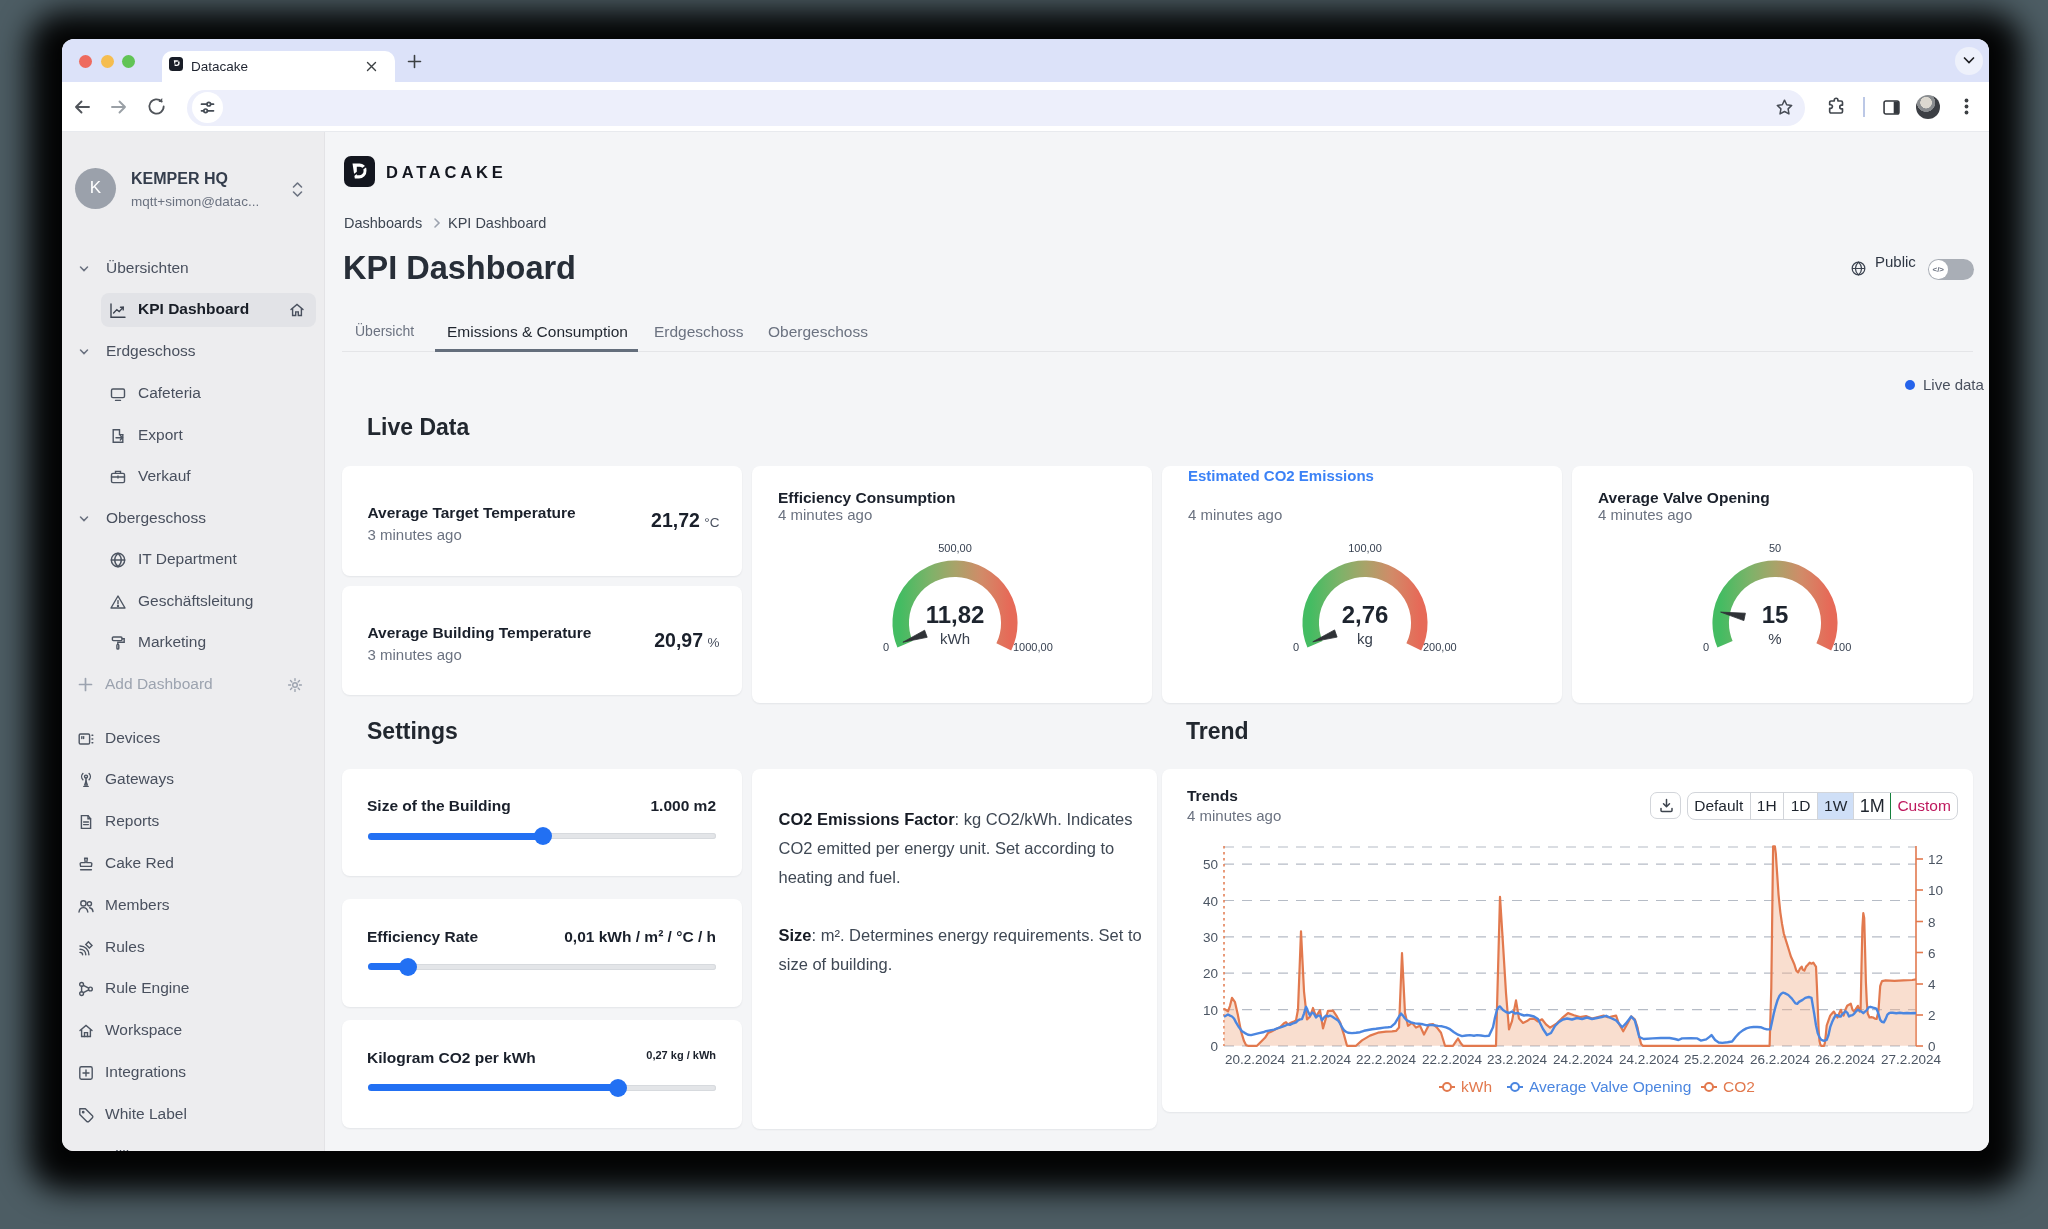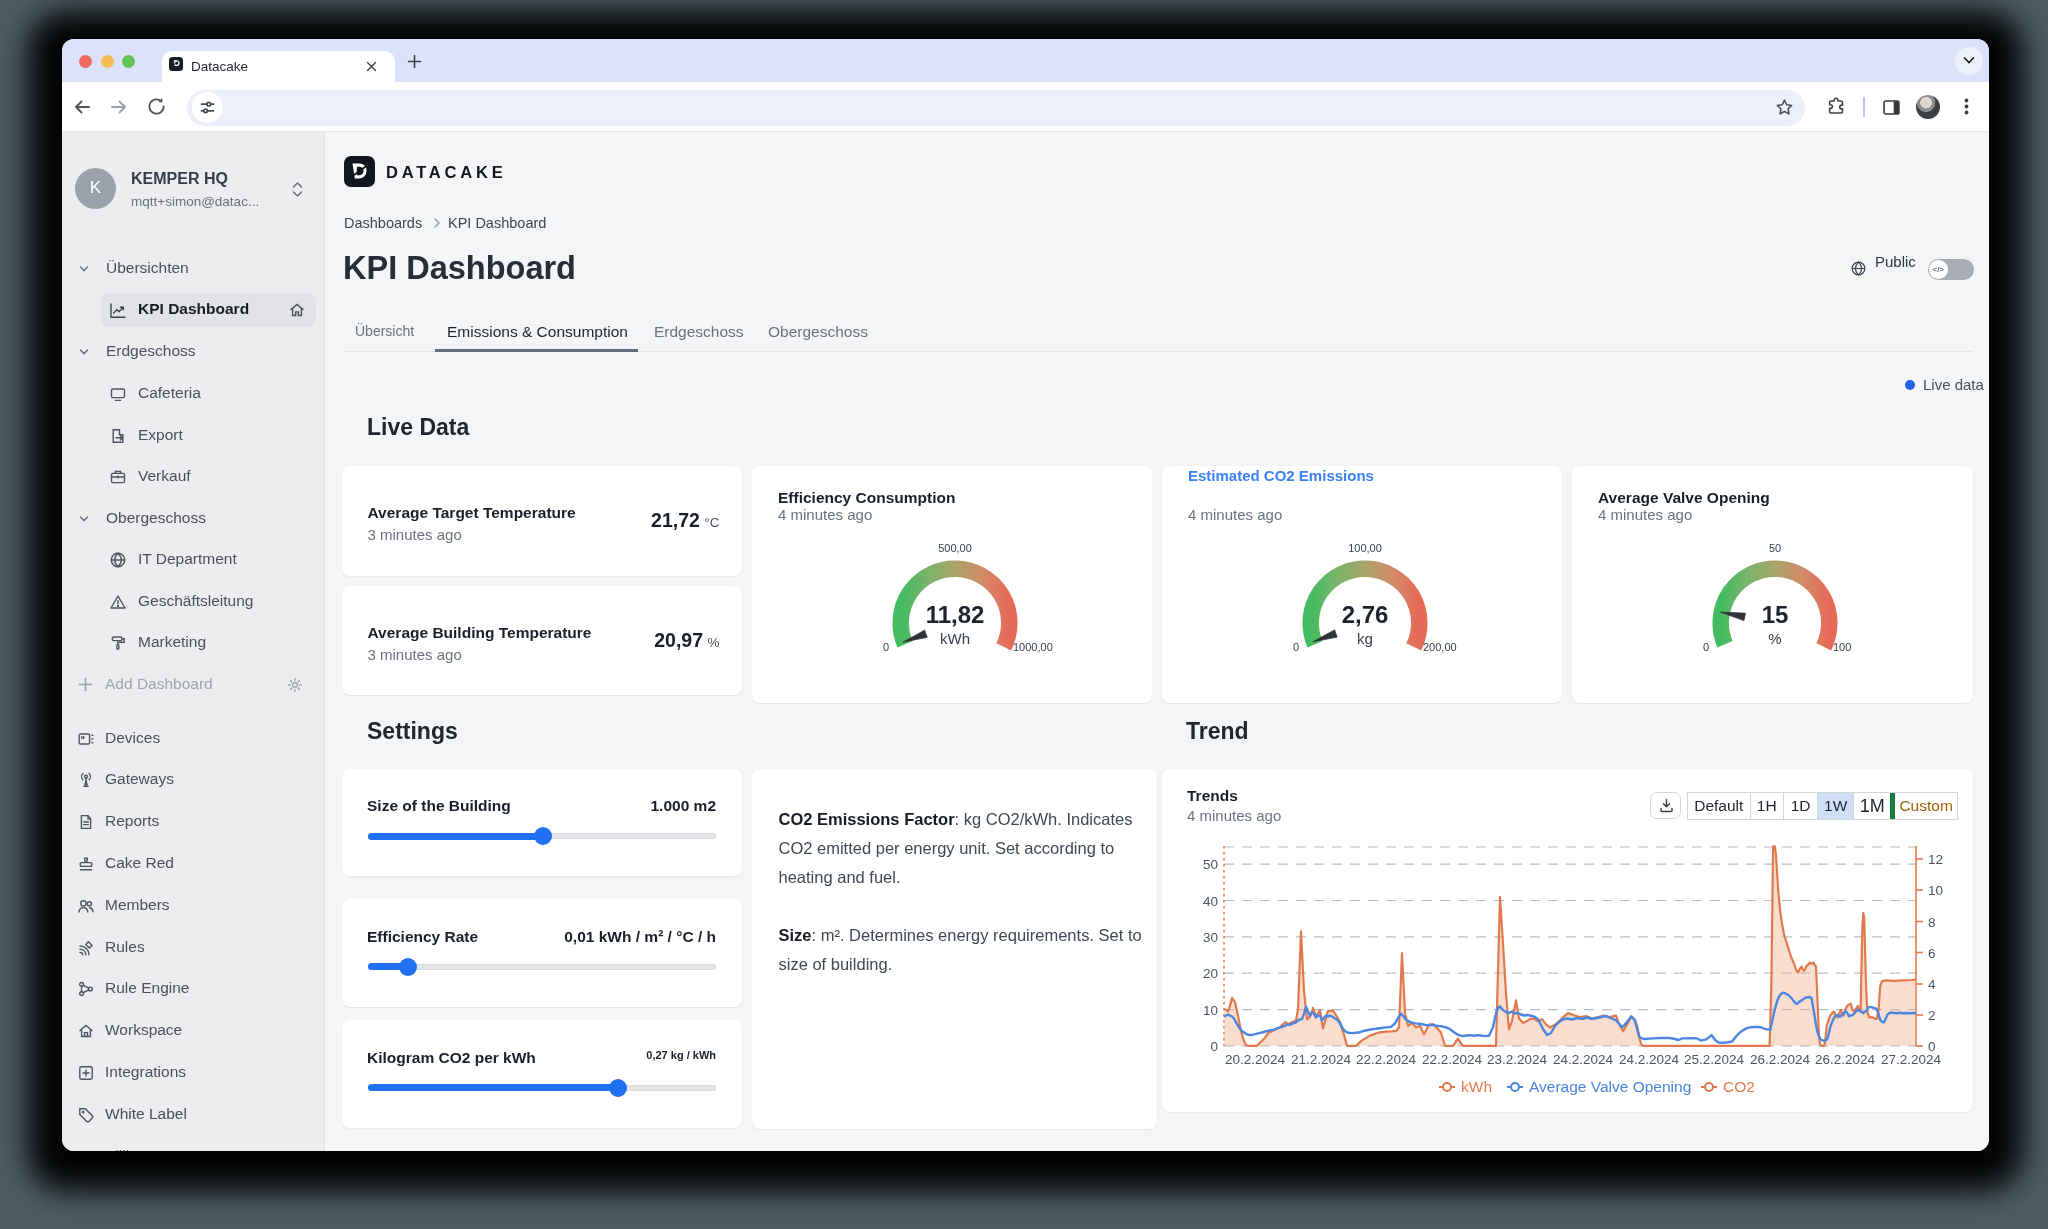--- a/index.html
+++ b/index.html
@@ -338,27 +338,27 @@
 <p style="margin:0 0 29px 0"><b style="color:#161b24">Size</b>: m². Determines energy requirements. Set to size of building.</p>
     </div>
     <div class="abs" style="left:1124px;top:679px;font-size:23px;font-weight:700;color:#21272f">Trend</div>
     <div class="abs card" style="left:1100px;top:730px;width:811px;height:343px"></div>
     <div class="abs" style="left:1125px;top:748px;font-size:15.5px;font-weight:700;color:#1a202b">Trends</div>
     <div class="abs" style="left:1125px;top:768px;font-size:15px;color:#6b7280">4 minutes ago</div>
     <div class="abs" style="left:1588px;top:753px;width:31px;height:27px;border:1px solid #d2d5da;border-radius:7px;background:#fff"></div>
     <svg class="abs" style="left:1596.5px;top:759px" width="15" height="15" viewBox="0 0 15 15">
       <path d="M7.5 1.5v7M4.5 5.8l3 3 3-3M2 10.5v2a1 1 0 001 1h9a1 1 0 001-1v-2" fill="none" stroke="#3c434d" stroke-width="1.5" stroke-linecap="round" stroke-linejoin="round"></path>
     </svg>
-    <div class="abs" style="left:1625px;top:753px;height:28px;border:1px solid #d2d5da;border-radius:0;background:#fff;display:flex;overflow:hidden">
+    <div class="abs" style="left:1625px;top:753px;height:28px;border:1px solid #d2d5da;border-radius:8px;background:#fff;display:flex;overflow:hidden">
       <div style="width:61.5px;display:flex;align-items:center;justify-content:center;font-size:15.5px;font-weight:400;color:#1f252e">Default</div>
       <div style="width:33.4px;border-left:1px solid #d2d5da;display:flex;align-items:center;justify-content:center;font-size:15.5px;font-weight:400;color:#1f252e">1H</div>
       <div style="width:34.3px;border-left:1px solid #d2d5da;display:flex;align-items:center;justify-content:center;font-size:15.5px;font-weight:400;color:#1f252e">1D</div>
       <div style="width:36px;background:#cfdff7;border-left:1px solid #d2d5da;display:flex;align-items:center;justify-content:center;font-size:15.5px;font-weight:500;color:#1f252e">1W</div>
       <div style="width:37px;border-left:1px solid #d2d5da;display:flex;align-items:center;justify-content:center;font-size:18px;font-weight:400;color:#1f252e">1M</div>
-      <div style="width:66.9px;border-left:5px solid #15803d;display:flex;align-items:center;justify-content:center;font-size:15.5px;font-weight:400;color:#a16207">Custom</div>
+      <div style="width:66.9px;border-left:1px solid #15803d;display:flex;align-items:center;justify-content:center;font-size:15.5px;font-weight:400;color:#be185d">Custom</div>
     </div>
     <svg class="abs" style="left:1100px;top:730px" width="811" height="343" viewBox="0 0 811 343">
 <line x1="62" x2="754" y1="78" y2="78" stroke="#b6bcc6" stroke-width="1.2" stroke-dasharray="10 8"></line>
       <line x1="62" x2="754" y1="95.2" y2="95.2" stroke="#b6bcc6" stroke-width="1.2" stroke-dasharray="10 8"></line>
       <line x1="62" x2="754" y1="131.5" y2="131.5" stroke="#b6bcc6" stroke-width="1.2" stroke-dasharray="10 8"></line>
       <line x1="62" x2="754" y1="167.9" y2="167.9" stroke="#b6bcc6" stroke-width="1.2" stroke-dasharray="10 8"></line>
       <line x1="62" x2="754" y1="204.2" y2="204.2" stroke="#b6bcc6" stroke-width="1.2" stroke-dasharray="10 8"></line>
       <line x1="62" x2="754" y1="240.6" y2="240.6" stroke="#b6bcc6" stroke-width="1.2" stroke-dasharray="10 8"></line>
       <line x1="62" x2="754" y1="276.9" y2="276.9" stroke="#b6bcc6" stroke-width="1.2" stroke-dasharray="10 8"></line>
       <text x="56" y="100.2" text-anchor="end" font-size="13.5" fill="#4b5563">50</text>

